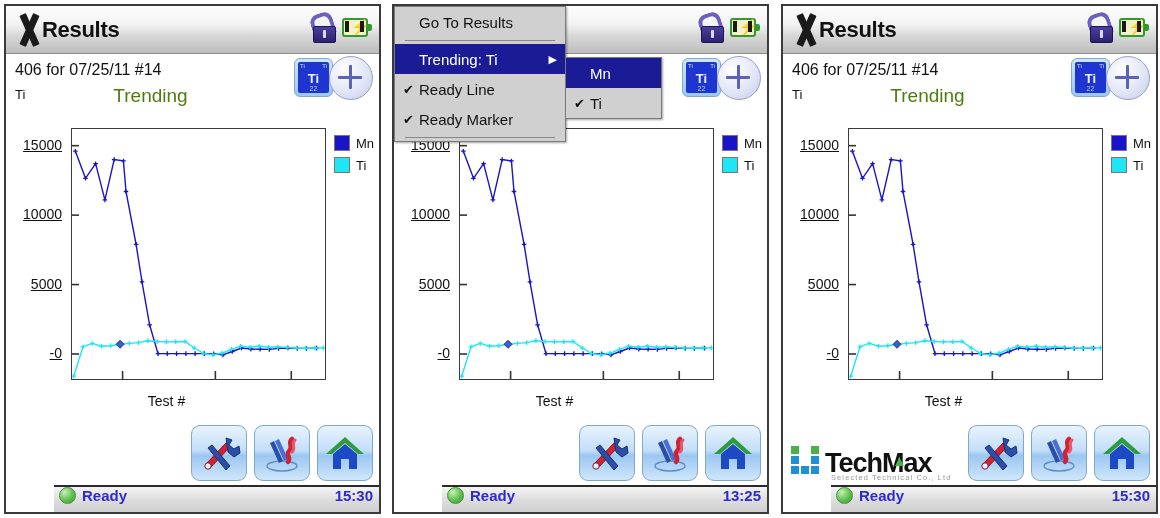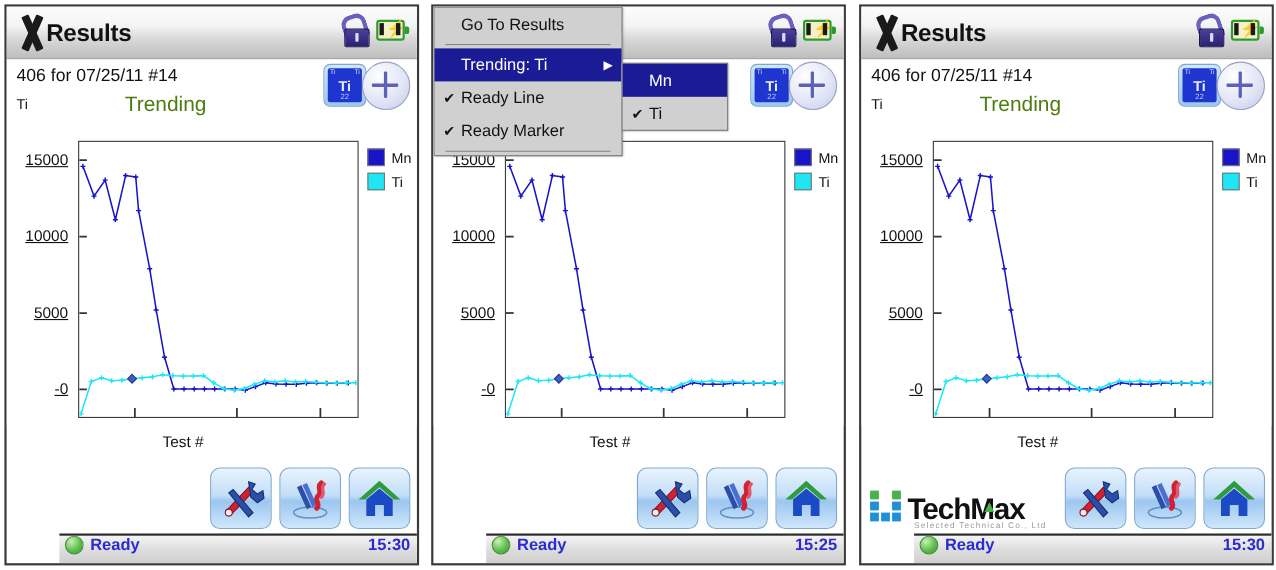--- a/index.html
+++ b/index.html
@@ -486,21 +486,21 @@
             <path d="M11 24 L23 14 L35 24 L35 39 L27 39 L27 29 L19 29 L19 39 L11 39 z" fill="#1c49c4"></path>
           </g>
             </svg>
         </div>
       </div>
     </div>
 
     <div class="status">
       <span class="statdot"></span>
       <span class="stattext">Ready</span>
-      <span class="stattime">15:25</span>
+      <span class="stattime">13:25</span>
     </div>
 
     <div class="ctxmenu">
         <div class="ctxitem">
           <span class="chk"></span>
           <span>Go To Results</span>
         </div>
         <div class="ctxsep"></div>
         <div class="ctxitem hl">
           <span class="chk"></span>

